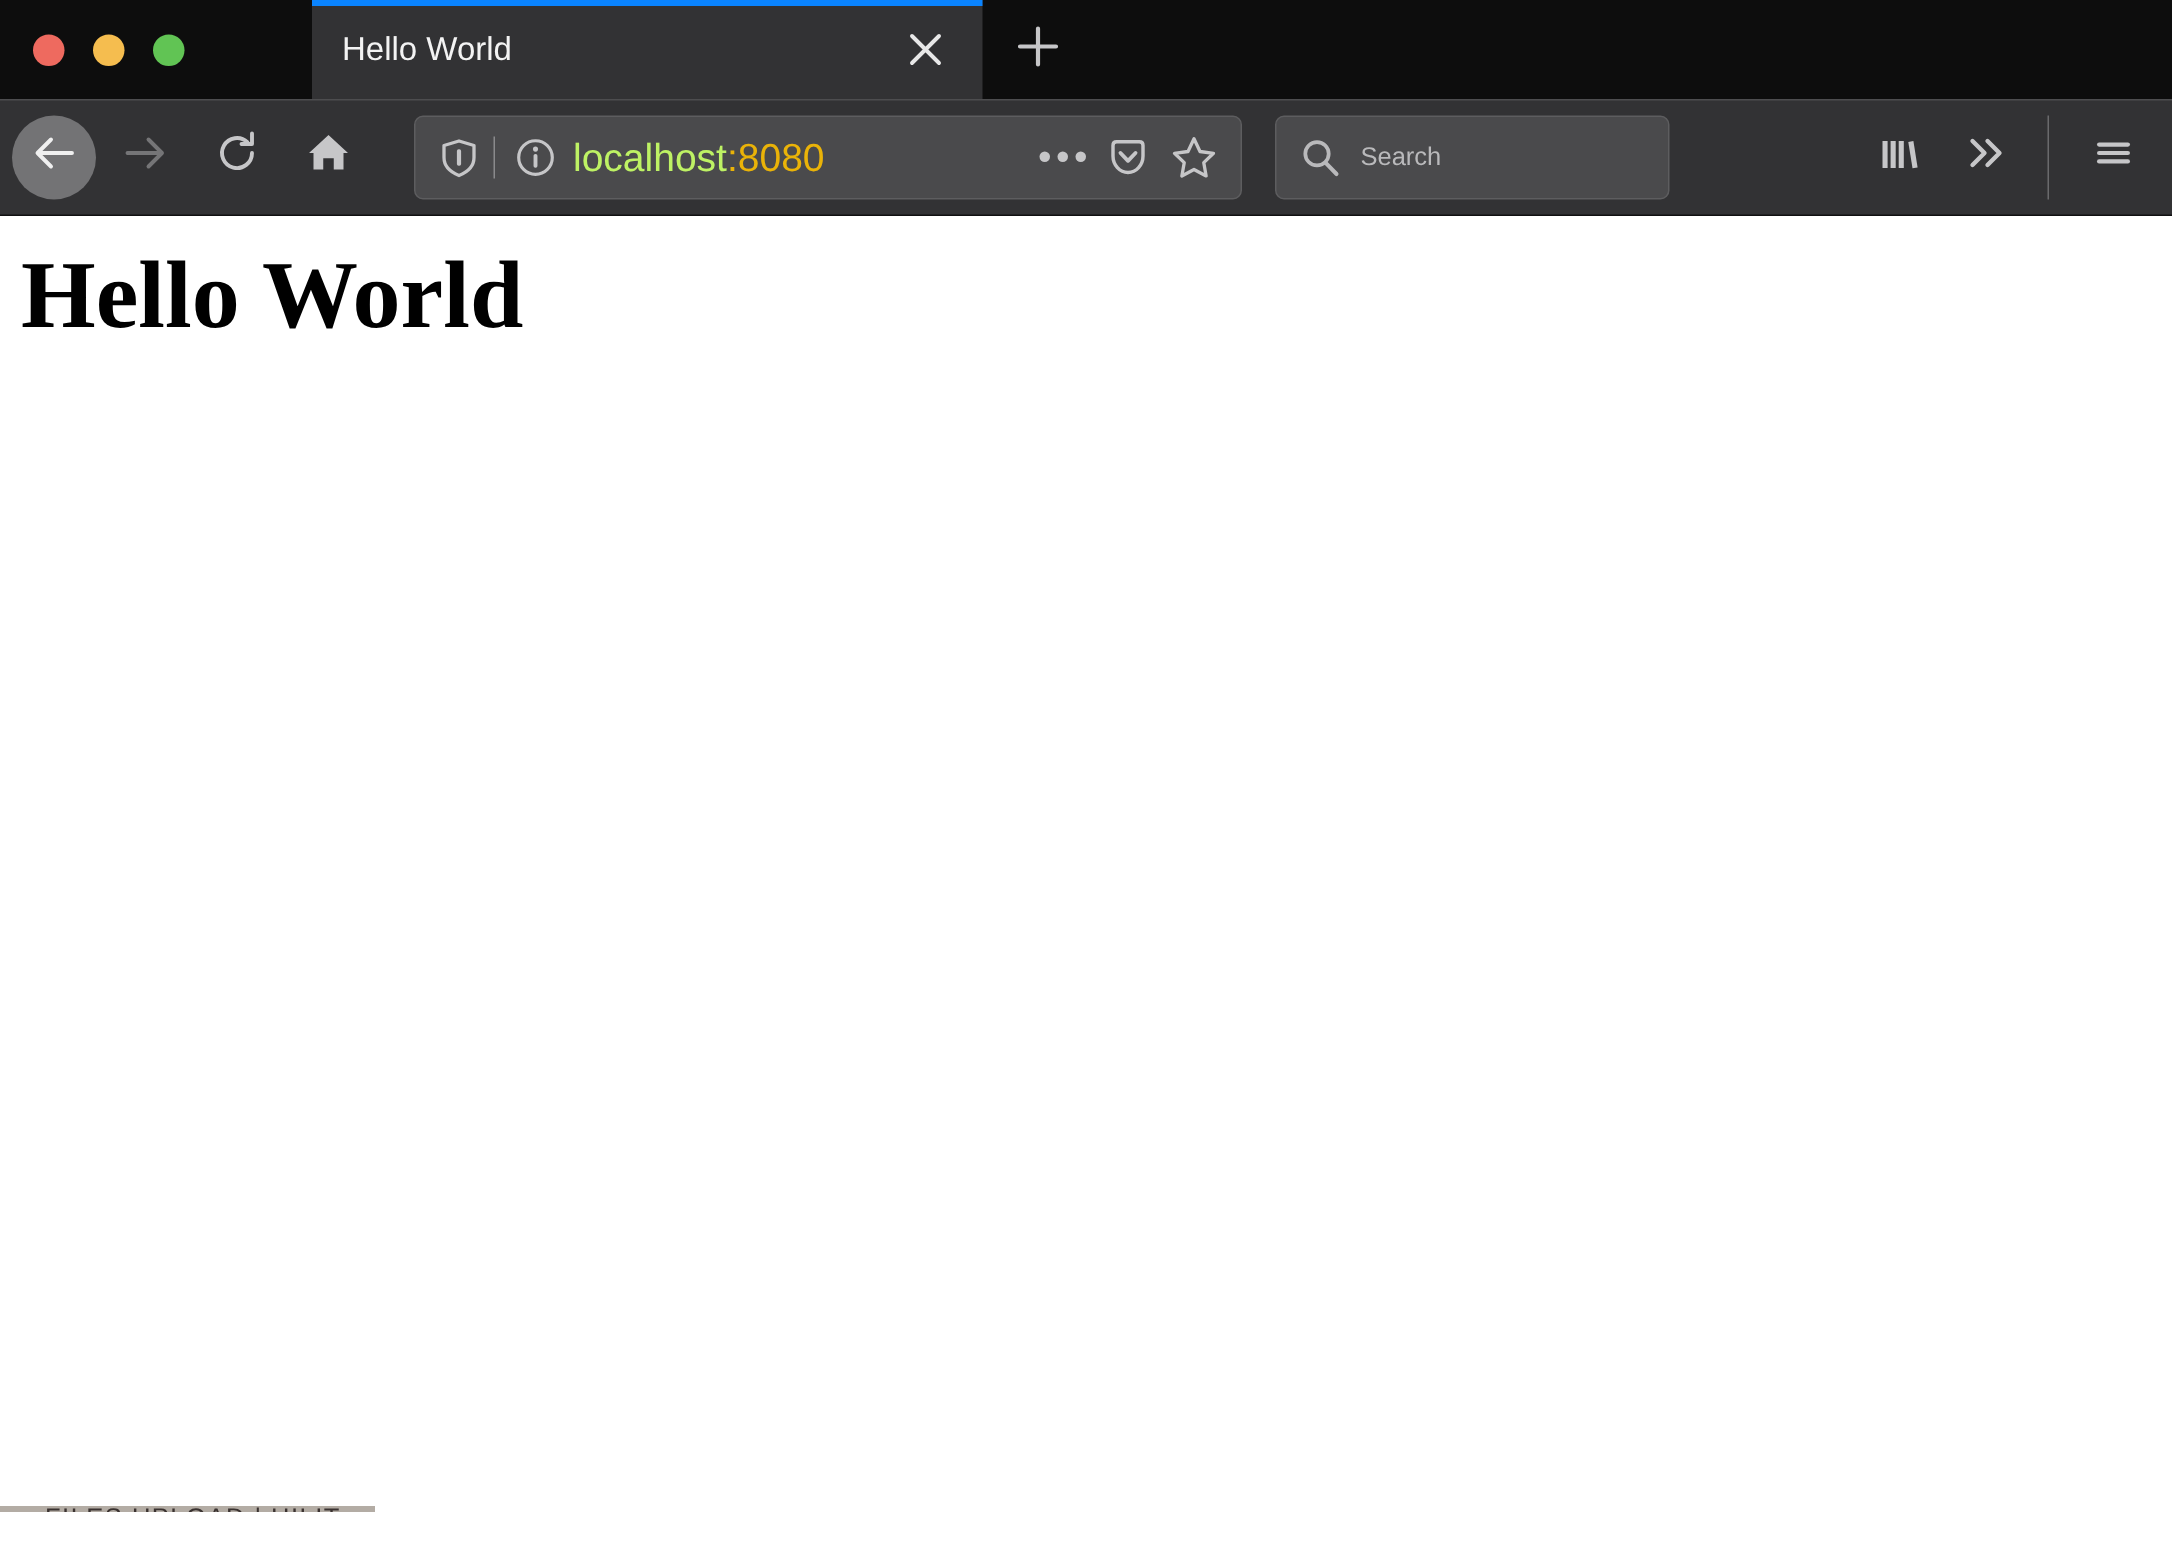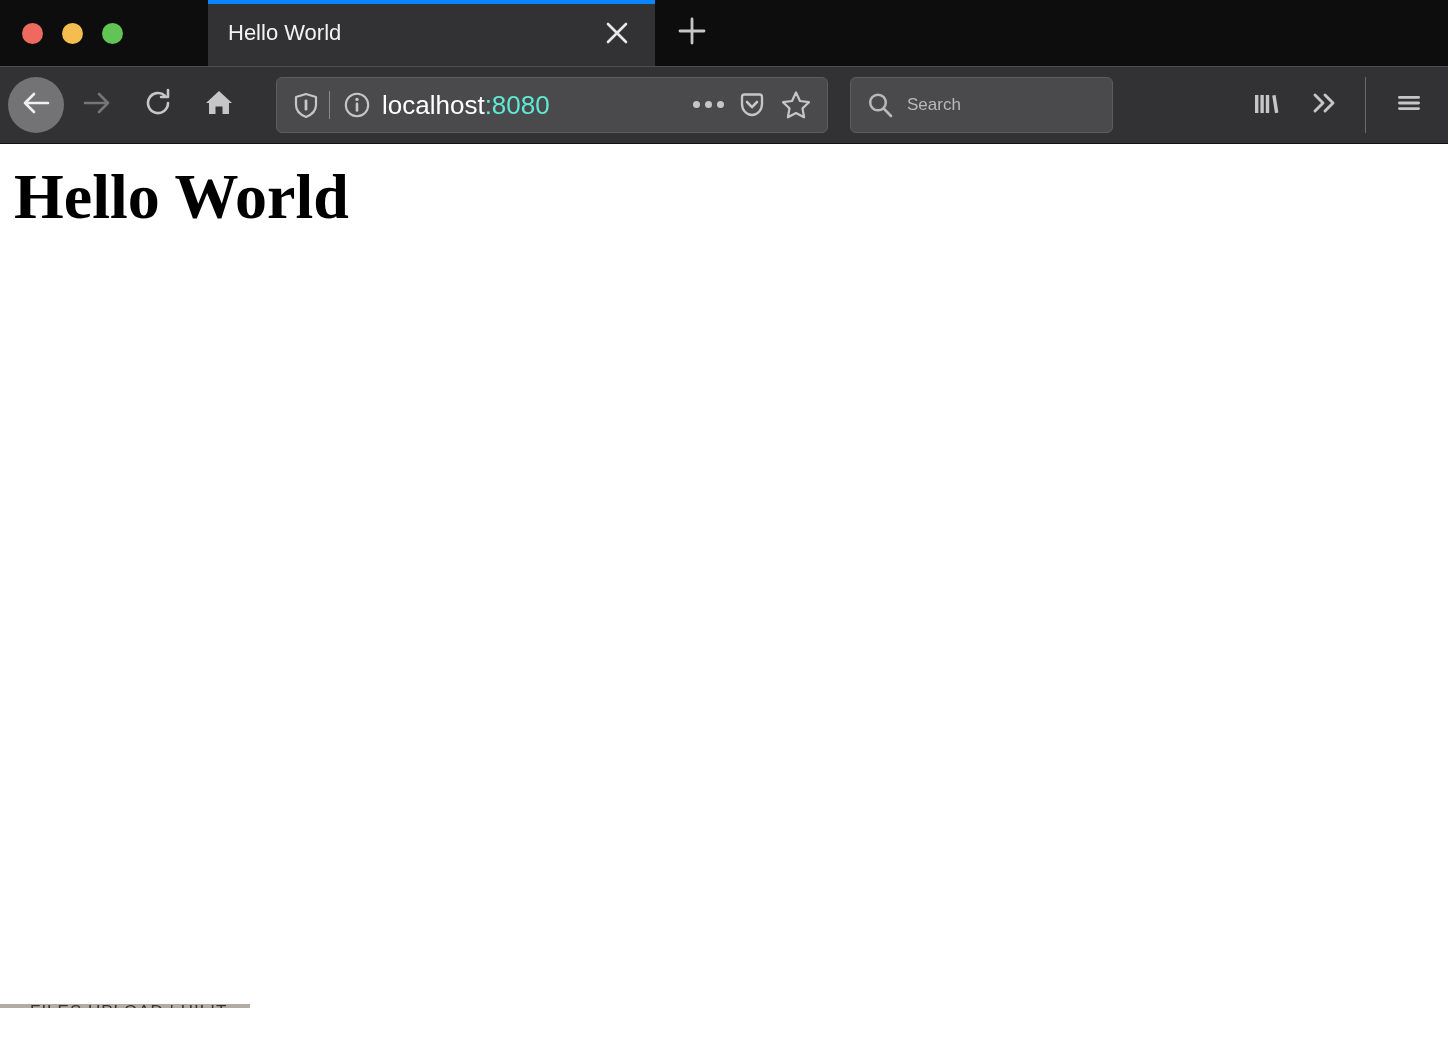--- a/index.html
+++ b/index.html
@@ -158,22 +158,22 @@
   }
   .url-text {
     flex: 1 1 auto;
     font-size: 26px;
     line-height: 30px;
     white-space: nowrap;
     overflow: hidden;
     margin-left: 8px;
     font-family: "Liberation Sans", sans-serif;
   }
-  .url-host { color: #ffffff; }
-  .url-port { color: #5eead4; }
+  .url-host { color: #bef264; }
+  .url-port { color: #eab308; }
 
   .urlbar-actions {
     display: flex;
     align-items: center;
     gap: 10px;
     flex: 0 0 auto;
     margin-left: 10px;
   }
   .dots {
     display: flex;

